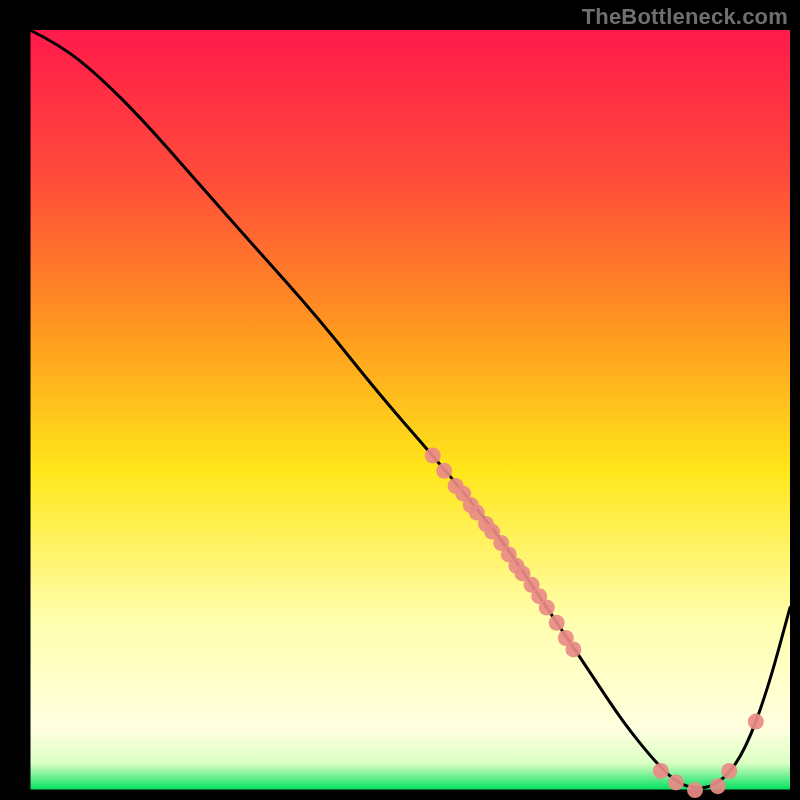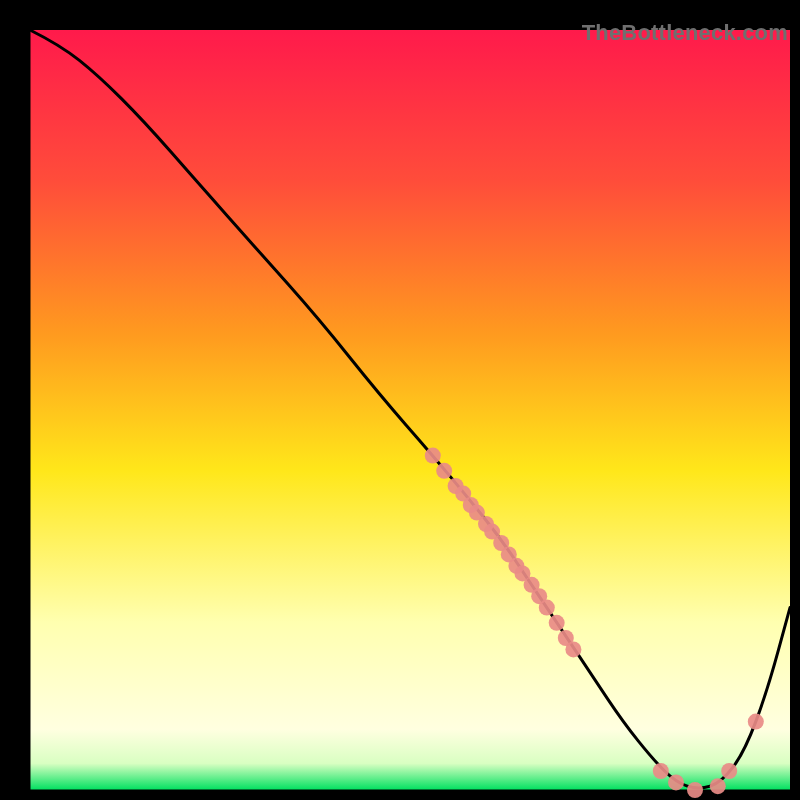--- a/index.html
+++ b/index.html
@@ -18,21 +18,20 @@
   }
   .watermark {
     position: absolute;
     top: 4px;
     right: 12px;
     font-size: 22px;
     font-weight: 600;
     color: #6f6f6f;
     letter-spacing: 0.2px;
     user-select: none;
-    margin-top: 16px;
   }
   svg {
     position: absolute;
     top: 0;
     left: 0;
   }
 </style>
 </head>
 <body>
 

